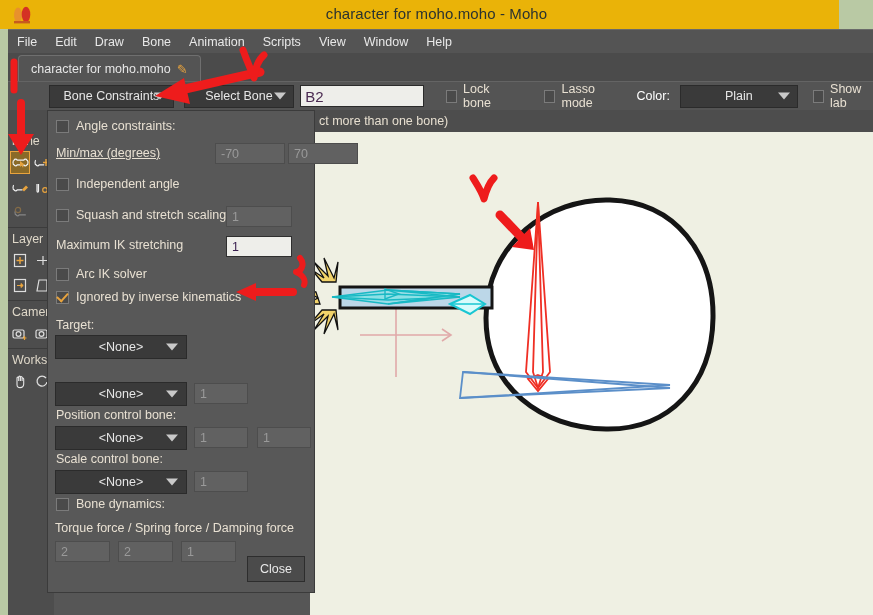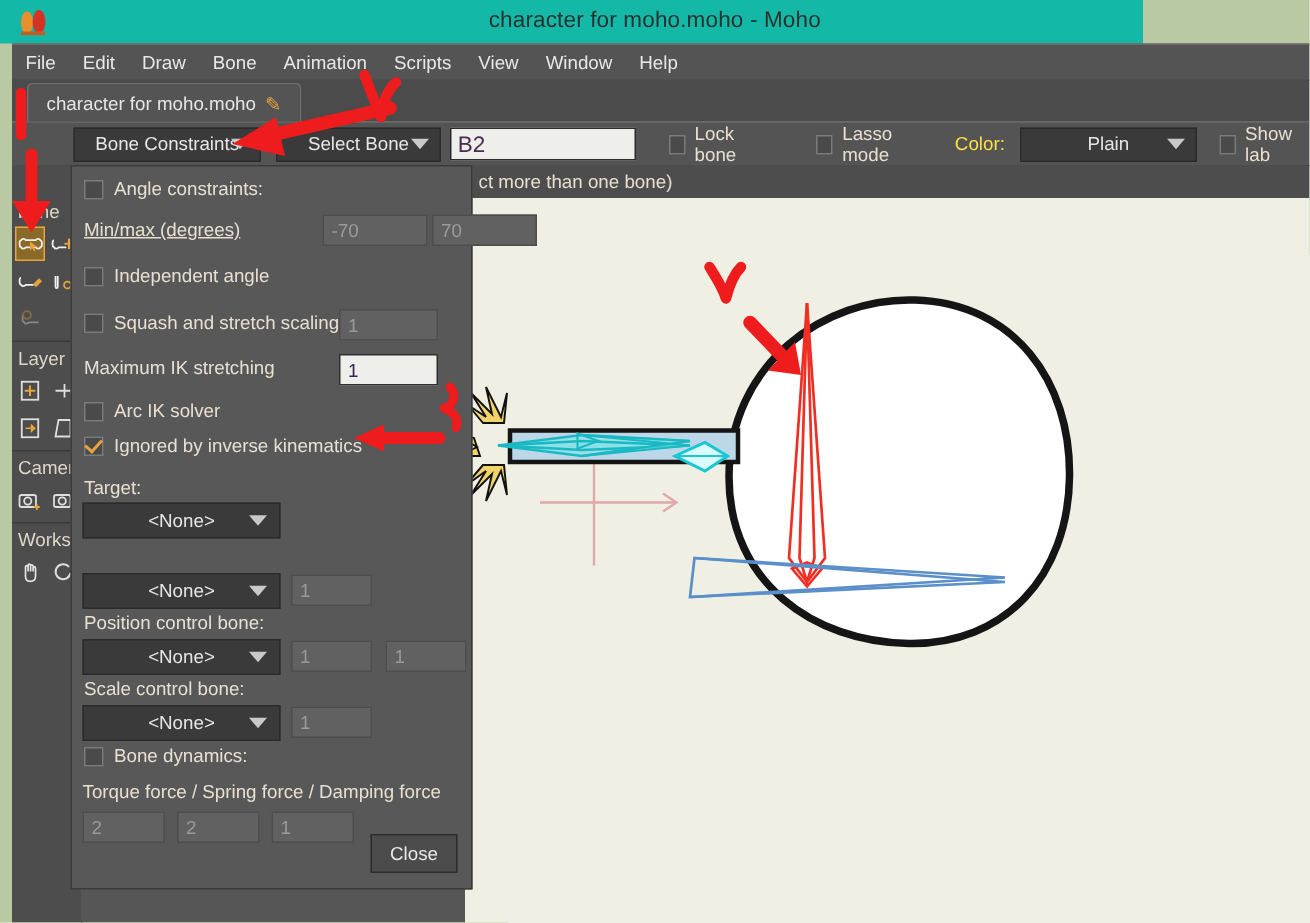--- a/index.html
+++ b/index.html
@@ -7,21 +7,21 @@
   body{
     width:873px;height:615px;overflow:hidden;
     background:#b9c9a4;
     font-family:"Liberation Sans", sans-serif;
     font-size:12px;
     -webkit-font-smoothing:antialiased;
   }
   #app{position:relative;width:873px;height:615px;}
 
   
-  .titlebar{position:absolute;left:0;top:0;width:762px;height:29px;background:#14b8a6;}
+  .titlebar{position:absolute;left:0;top:0;width:839px;height:29px;background:#eab308;}
   .app-icon{position:absolute;left:10px;top:6px;width:24px;height:18px;}
   .title-text{
     position:absolute;left:0;top:5px;width:873px;text-align:center;
     color:#2a3230;font-size:15px;letter-spacing:.1px;
   }
 
   
   .menubar{position:absolute;left:8px;top:29px;width:865px;height:24px;background:#545454;
     border-top:1px solid #6a6a6a;display:flex;align-items:center;}
   .menu-item{color:#e8e8e8;font-size:12.5px;padding:3px 9px;cursor:default;}
@@ -48,21 +48,21 @@
     width:0;height:0;border-left:6px solid transparent;border-right:6px solid transparent;border-top:7px solid #c9c9c9;}
   .txtfield{
     background:#eeeeea;border:1px solid #2b2b2b;height:20px;color:#4b2b52;
     font-size:15px;display:flex;align-items:center;padding-left:4px;
   }
   .cbwrap{display:flex;align-items:center;gap:6px;color:#e8e0d2;font-size:12.5px;cursor:default;}
   .cbox{width:13px;height:13px;background:#4a4a4a;border:1px solid #7b7b7b;box-sizing:border-box;
         display:flex;align-items:center;justify-content:center;}
   .cbox.checked{background:#4a4a4a;}
   .cbox.checked::after{content:"";width:5px;height:9px;border:solid #e8a33d;border-width:0 2px 2px 0;transform:rotate(42deg) translate(-1px,-1px);}
-  .lbl{color:#fde047;font-size:12.5px;}
+  .lbl{color:#ffffff;font-size:12.5px;}
 
   
   .statusbar{position:absolute;left:8px;top:110px;width:865px;height:22px;background:#4d4d4d;
     display:flex;align-items:center;color:#e7dfd0;font-size:12.5px;}
   .status-left{position:absolute;left:6px;white-space:nowrap;}
   .status-right{position:absolute;left:311px;white-space:nowrap;}
 
   
   .sidebar{position:absolute;left:8px;top:110px;width:46px;height:505px;background:#4d4d4d;
     border-right:1px solid #3a3a3a;}

